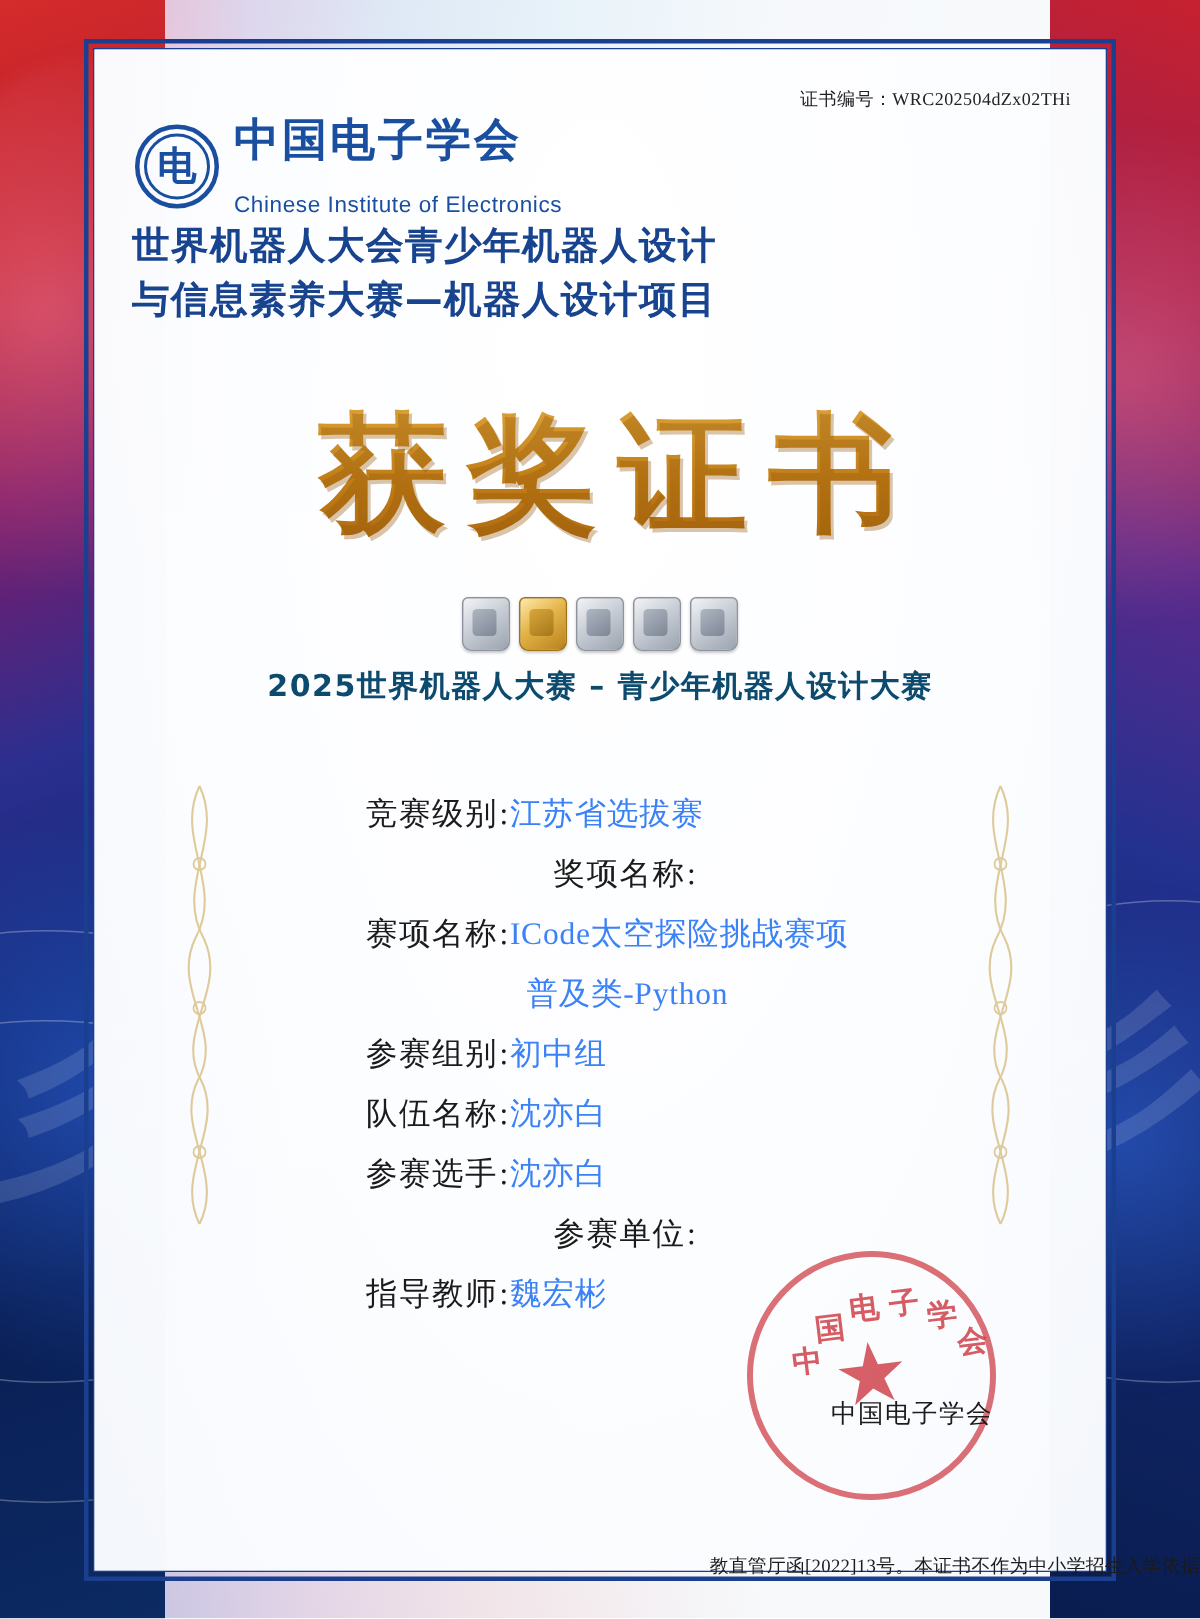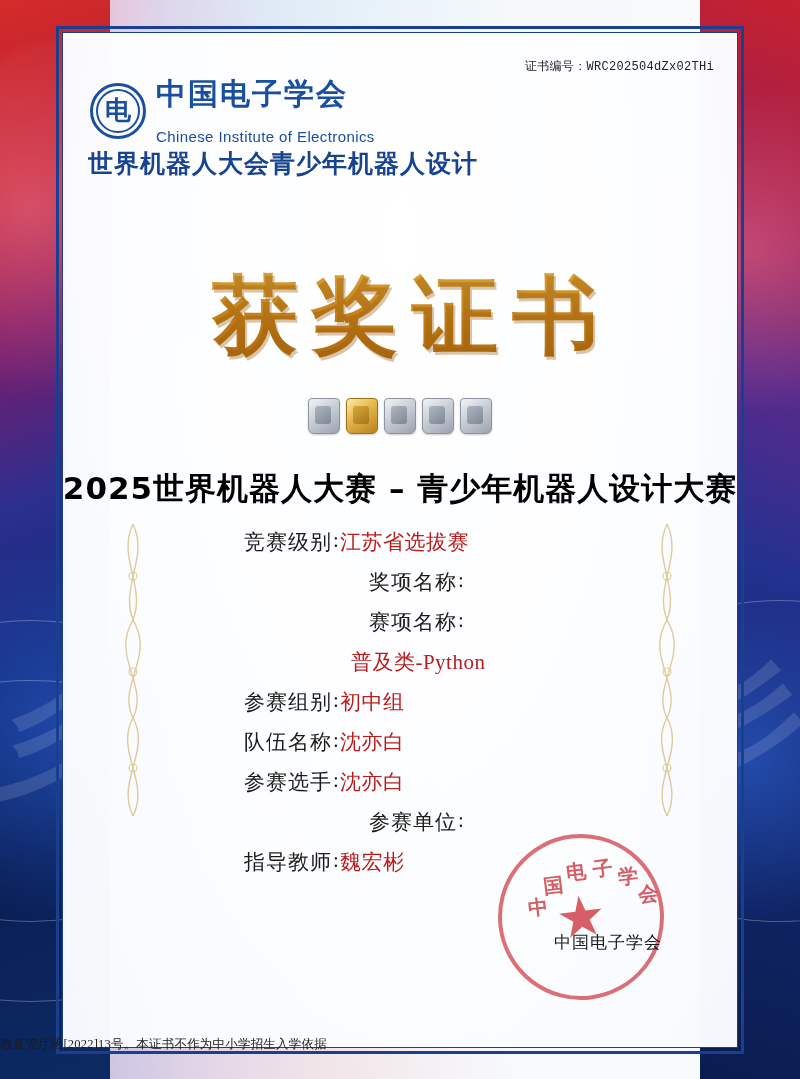--- a/index.html
+++ b/index.html
@@ -139,21 +139,21 @@
   
   .cert-id {
     position: absolute;
     right: 86px; top: 58px;
     font-size: 12px;
     color: #222;
     letter-spacing: 0.3px;
     white-space: nowrap;
   }
   .cert-id .num {
-    font-family: Liberation Mono, monospace;
+    font-family: Liberation Serif, serif;
   }
 
   
   .logo-row {
     position: absolute;
     left: 90px; top: 78px;
     display: flex;
     align-items: center;
   }
   .logo-mark {
@@ -259,27 +259,27 @@
     background: linear-gradient(145deg, #ffe9a8 0%, #e3b448 45%, #b8821d 100%);
     border-color: #9d7119;
   }
   .medal.gold::after {
     background: linear-gradient(145deg, #d8a83c, #a5761a);
   }
 
   
   .subtitle {
     position: absolute;
-    left: 0; top: 468px;
+    left: 0; top: 444px;
     width: 800px;
     text-align: center;
     font-family: "DejaVu Sans", sans-serif;
     font-weight: bold;
-    font-size: 31px;
-    color: #000000;
+    font-size: 20px;
+    color: #0c4a6e;
     letter-spacing: 1px;
   }
 
   
   .ornament {
     position: absolute;
     top: 520px;
     width: 46px; height: 300px;
     opacity: 0.55;
   }
@@ -288,39 +288,39 @@
 
   
   .fields {
     position: absolute;
     left: 0; top: 528px;
     width: 800px;
   }
   .field-row {
     display: flex;
     justify-content: center;
-    align-items: flex-start;
+    align-items: center;
     margin-bottom: 12px;
   }
   .field-label {
     font-size: 21px;
     color: #1b1b1b;
     text-align: right;
     width: 122px;
     letter-spacing: 1px;
     white-space: nowrap;
   }
   .field-colon {
     font-size: 21px;
     color: #1b1b1b;
     padding: 0 1px;
   }
   .field-value {
     font-size: 21px;
-    color: #b91c1c;
+    color: #3b82f6;
     width: 250px;
     text-align: left;
     letter-spacing: 0.5px;
     white-space: nowrap;
   }
   .field-row.continuation .field-label,
   .field-row.continuation .field-colon {
     visibility: hidden;
   }
   .field-row.continuation .field-value {
@@ -372,21 +372,21 @@
     color: #1b1b1b;
     line-height: 1.55;
     letter-spacing: 1px;
   }
 
   
   .footnote {
     position: absolute;
     left: 0; top: 1036px;
     width: 800px;
-    text-align: left;
+    text-align: right;
     font-size: 12.5px;
     color: #1b1b1b;
     letter-spacing: 0.2px;
   }
 </style>
 </head>
 <body>
 
 <div class="certificate">
 
@@ -420,20 +420,21 @@
       <span class="glyph">电</span>
     </div>
     <div class="logo-text">
       <div class="logo-cn">中国电子学会</div>
       <div class="logo-en">Chinese Institute of Electronics</div>
     </div>
   </div>
 
   <div class="event-title">
     <div>世界机器人大会青少年机器人设计</div>
+    <div>与信息素养大赛—机器人设计项目</div>
   </div>
 
   <div class="main-heading">获奖证书</div>
 
   <div class="medals">
     <span class="medal"></span>
     <span class="medal gold"></span>
     <span class="medal"></span>
     <span class="medal"></span>
     <span class="medal"></span>
@@ -469,20 +470,21 @@
     </div>
 
     <div class="field-row">
       <span class="field-label">奖项名称</span>
       <span class="field-colon">:</span>
     </div>
 
     <div class="field-row">
       <span class="field-label">赛项名称</span>
       <span class="field-colon">:</span>
+      <span class="field-value">ICode太空探险挑战赛项</span>
     </div>
 
     <div class="field-row continuation">
       <span class="field-label"></span>
       <span class="field-colon">:</span>
       <span class="field-value">普及类-Python</span>
     </div>
 
     <div class="field-row">
       <span class="field-label">参赛组别</span>

